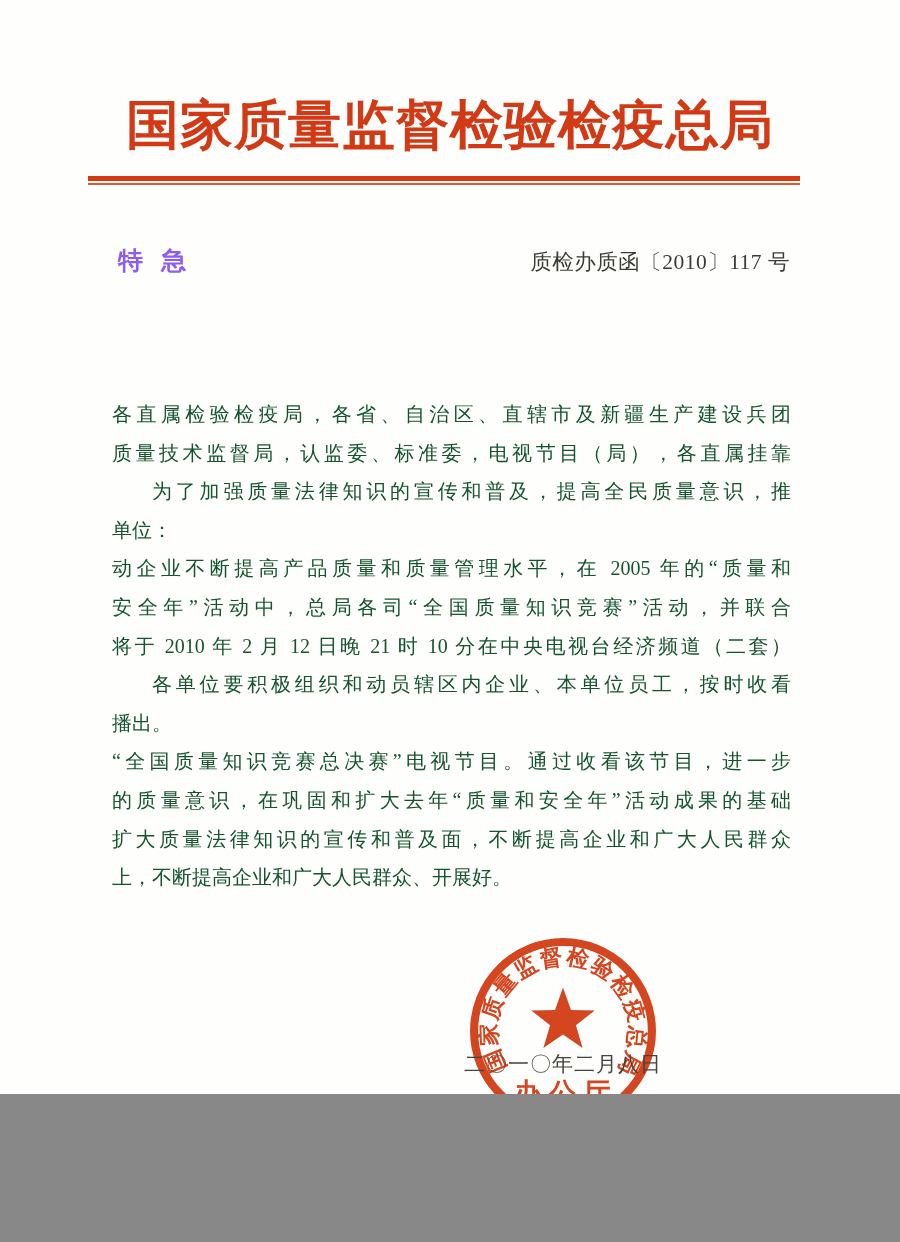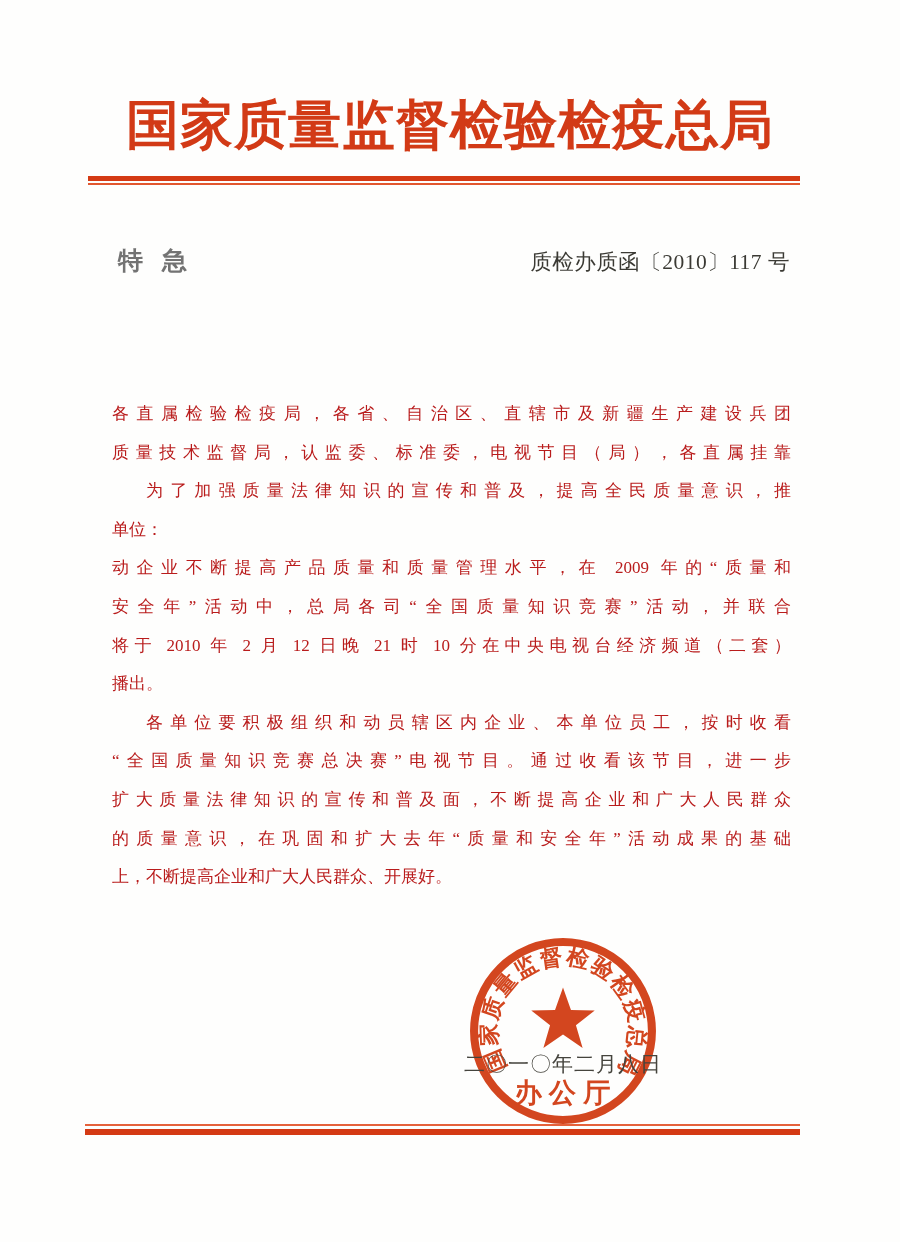--- a/index.html
+++ b/index.html
@@ -1,20 +1,20 @@
 <!DOCTYPE html>
 <html><head>
 <meta charset="utf-8">
 <style>
   * { margin: 0; padding: 0; box-sizing: border-box; }
   html,body { background:#888; }
   .page {
     position: relative;
     width: 900px;
-    height: 1242px;
+    height: 1094px;
     margin: 0 auto;
     background: #fefefd;
     overflow: hidden;
     font-family: "Liberation Serif","DejaVu Serif",serif;
   }
   .agency {
     position: absolute;
     top: 90px; left: 0; width: 100%;
     text-align: center;
     font-size: 53px;
@@ -29,24 +29,24 @@
   .rule-top .thin { height: 2px; background: #e2572f; }
 
   .meta-row {
     position: absolute;
     top: 203px; left: 118px; width: 672px;
     display: flex;
     justify-content: space-between;
     align-items: baseline;
   }
   .urgency {
-    font-family: Liberation Sans, sans-serif;
+    font-family: Liberation Serif, serif;
     font-weight: 700;
     font-size: 25px;
-    color: #737373;
+    color: #8b5cf6;
     word-spacing: 8px;
     letter-spacing: 2px;
   }
   .docnum {
     font-size: 21.5px;
     color: #3b3a34;
     letter-spacing: 0.5px;
     margin-top: 44px;
   }
   .title {
@@ -55,23 +55,23 @@
     text-align: center;
     font-size: 28px;
     font-weight: 700;
     color: #1c1b18;
     line-height: 42px;
     letter-spacing: 0.5px;
   }
   .body {
     position: absolute;
     top: 395px; left: 112px; width: 679px;
-    font-size: 17px;
+    font-size: 20px;
     line-height: 38.6px;
-    color: #b91c1c;
+    color: #14532d;
   }
   .line { text-align: justify; text-align-last: justify; }
   .line.noj { text-align: left; text-align-last: left; }
   .line.indent { text-indent: 2em; }
 
   .seal {
     position: absolute;
     left: 468px; top: 936px;
     width: 190px; height: 190px;
     opacity: 0.93;
@@ -106,28 +106,28 @@
     <span class="urgency">特 急</span>
     <span class="docnum">质检办质函〔2010〕117 号</span>
   </div>
 
 
   <div class="body">
     <div class="line">各直属检验检疫局，各省、自治区、直辖市及新疆生产建设兵团</div>
     <div class="line">质量技术监督局，认监委、标准委，电视节目（局），各直属挂靠</div>
     <div class="line indent">为了加强质量法律知识的宣传和普及，提高全民质量意识，推</div>
     <div class="line noj">单位：</div>
-    <div class="line">动企业不断提高产品质量和质量管理水平，在 2009 年的“质量和</div>
+    <div class="line">动企业不断提高产品质量和质量管理水平，在 2005 年的“质量和</div>
     <div class="line">安全年”活动中，总局各司“全国质量知识竞赛”活动，并联合</div>
     <div class="line">将于 2010 年 2 月 12 日晚 21 时 10 分在中央电视台经济频道（二套）</div>
+    <div class="line indent">各单位要积极组织和动员辖区内企业、本单位员工，按时收看</div>
     <div class="line noj">播出。</div>
-    <div class="line indent">各单位要积极组织和动员辖区内企业、本单位员工，按时收看</div>
     <div class="line">“全国质量知识竞赛总决赛”电视节目。通过收看该节目，进一步</div>
+    <div class="line">的质量意识，在巩固和扩大去年“质量和安全年”活动成果的基础</div>
     <div class="line">扩大质量法律知识的宣传和普及面，不断提高企业和广大人民群众</div>
-    <div class="line">的质量意识，在巩固和扩大去年“质量和安全年”活动成果的基础</div>
     <div class="line noj">上，不断提高企业和广大人民群众、开展好。</div>
   </div>
 
   <svg class="seal" viewBox="0 0 188 188" xmlns="http://www.w3.org/2000/svg">
     <circle cx="94" cy="94" r="88" fill="none" stroke="#d0390f" stroke-width="8"></circle>
     <polygon fill="#d0390f" points="94,51 101.9,73.1 125.4,73.8 106.8,88.2 113.4,110.7 94,97.5 74.6,110.7 81.2,88.2 62.6,73.8 86.1,73.1"></polygon>
     <defs>
       <path id="sealArc" d="M 39.9 131.9 A 66 66 0 1 1 148.1 131.9" fill="none"></path>
     </defs>
     <text font-size="22" font-weight="700" fill="#d0390f" letter-spacing="2" font-family="Liberation Serif, DejaVu Serif, serif">

